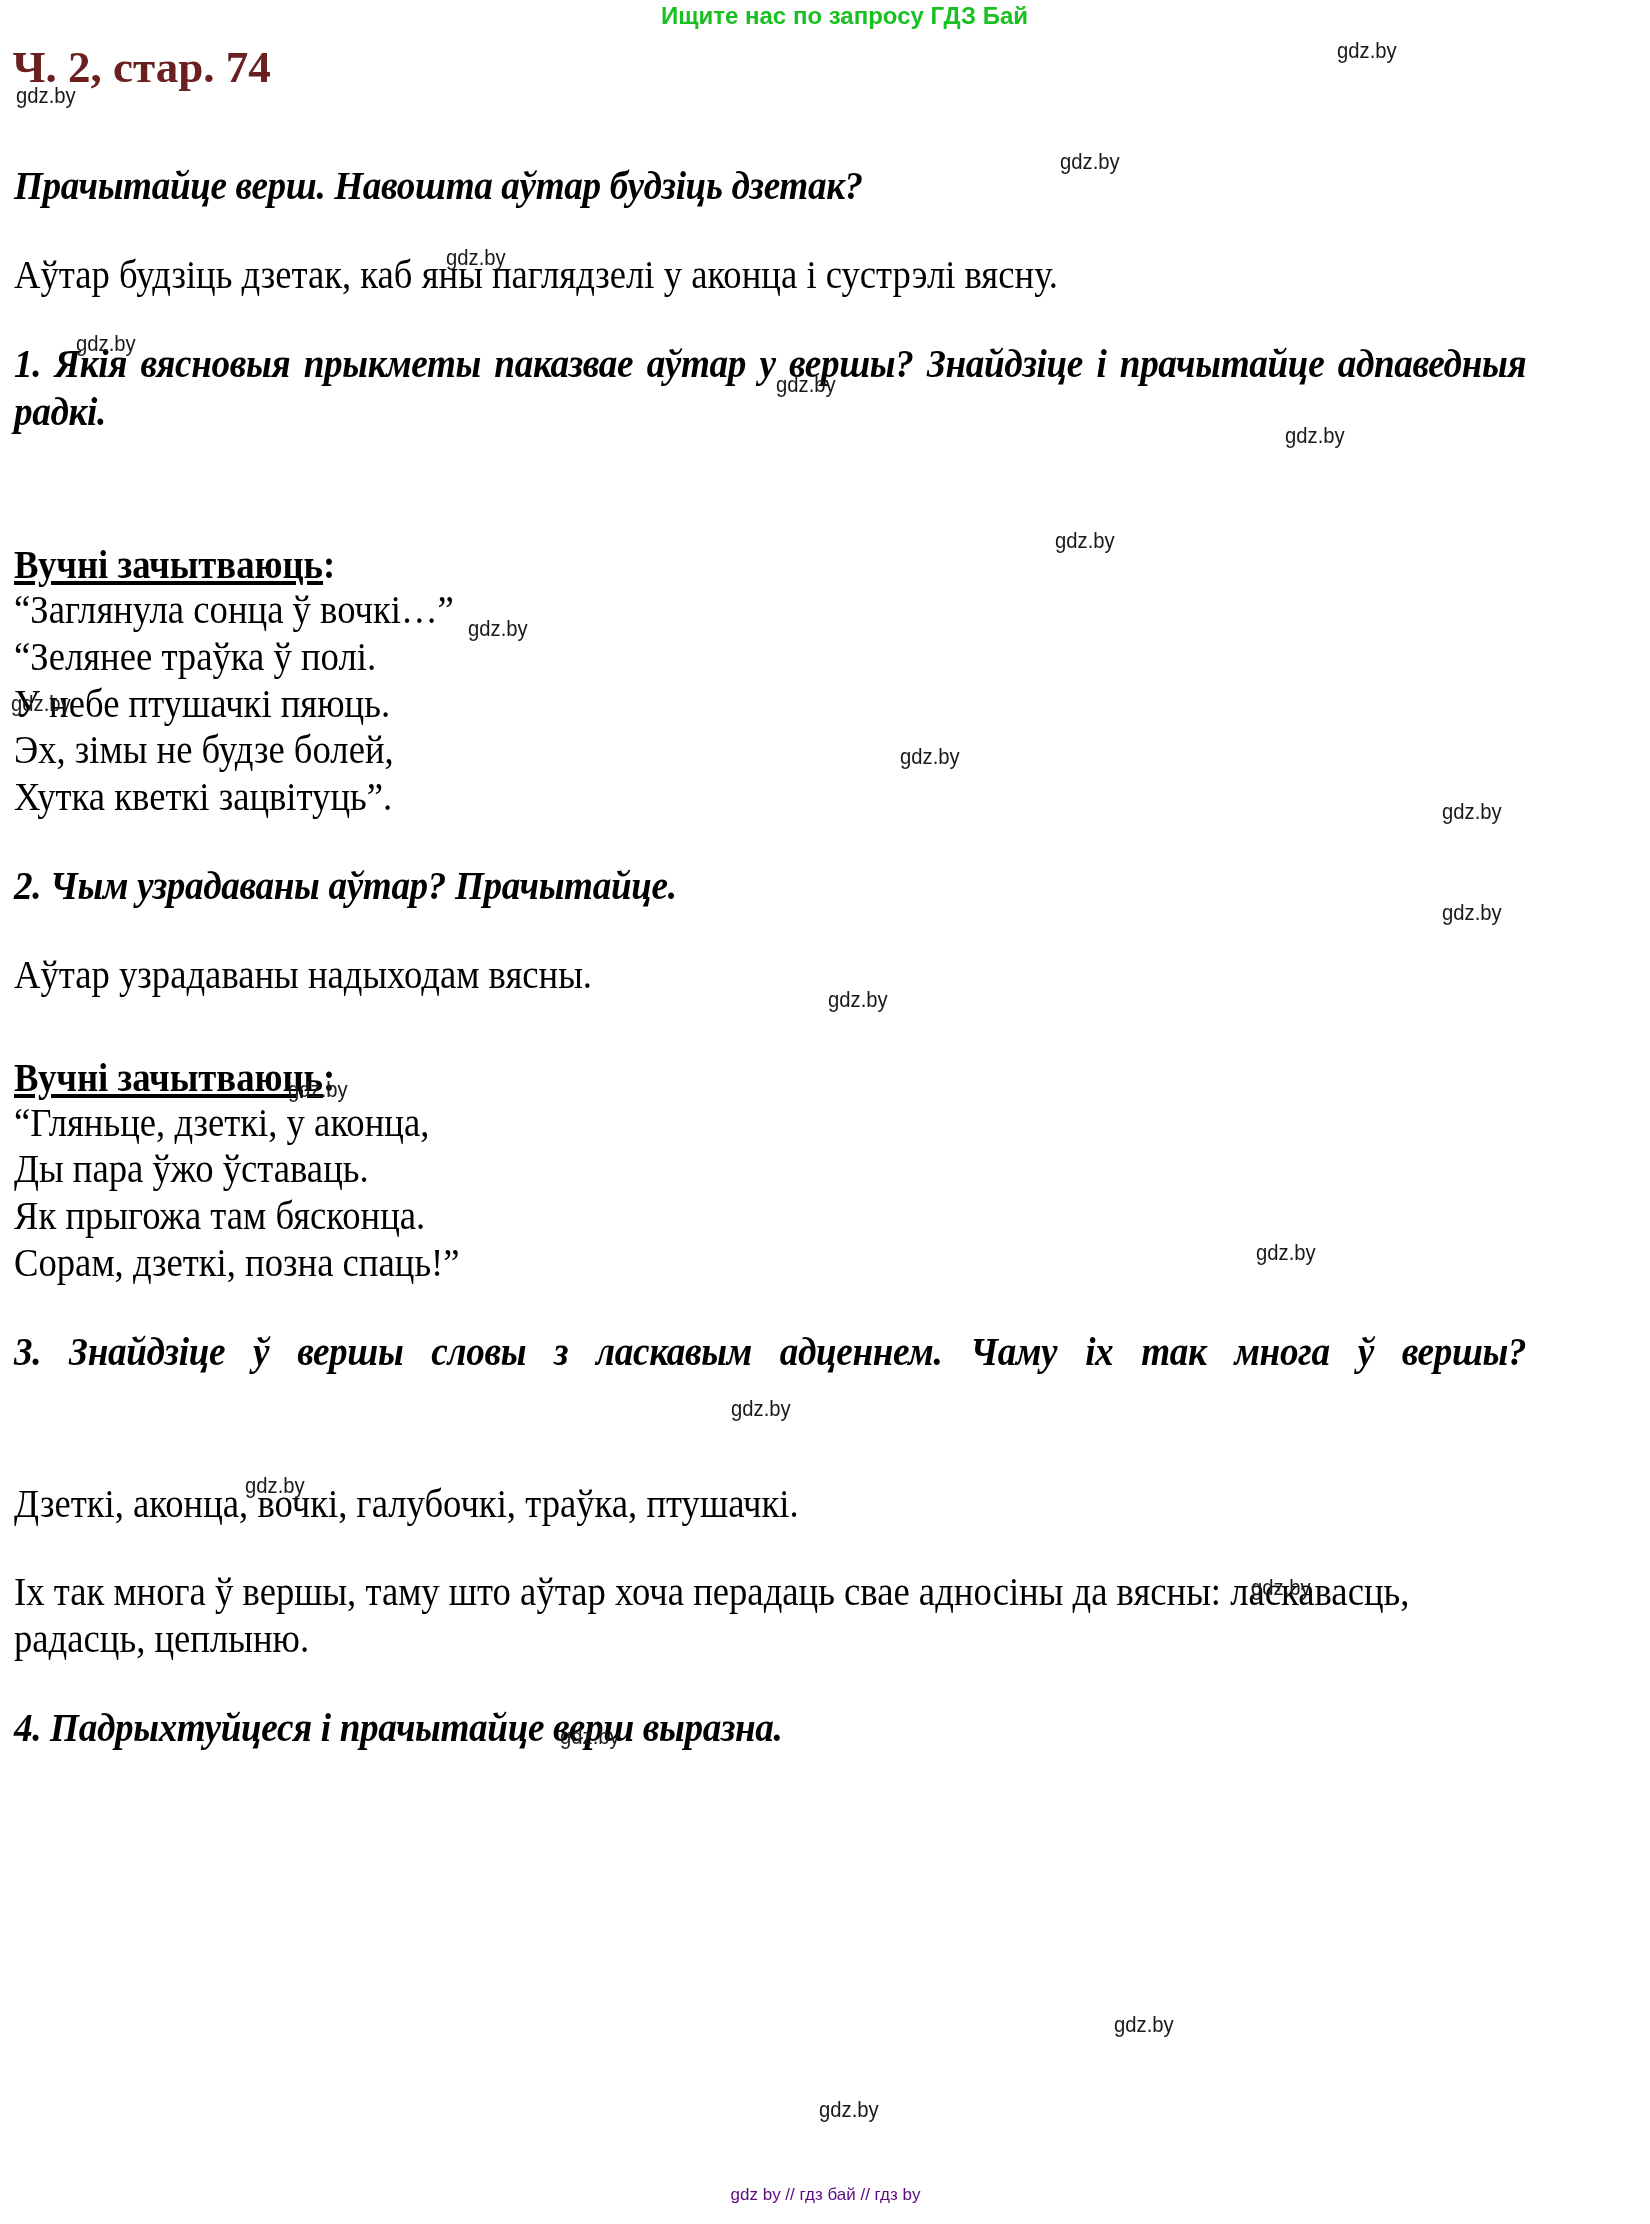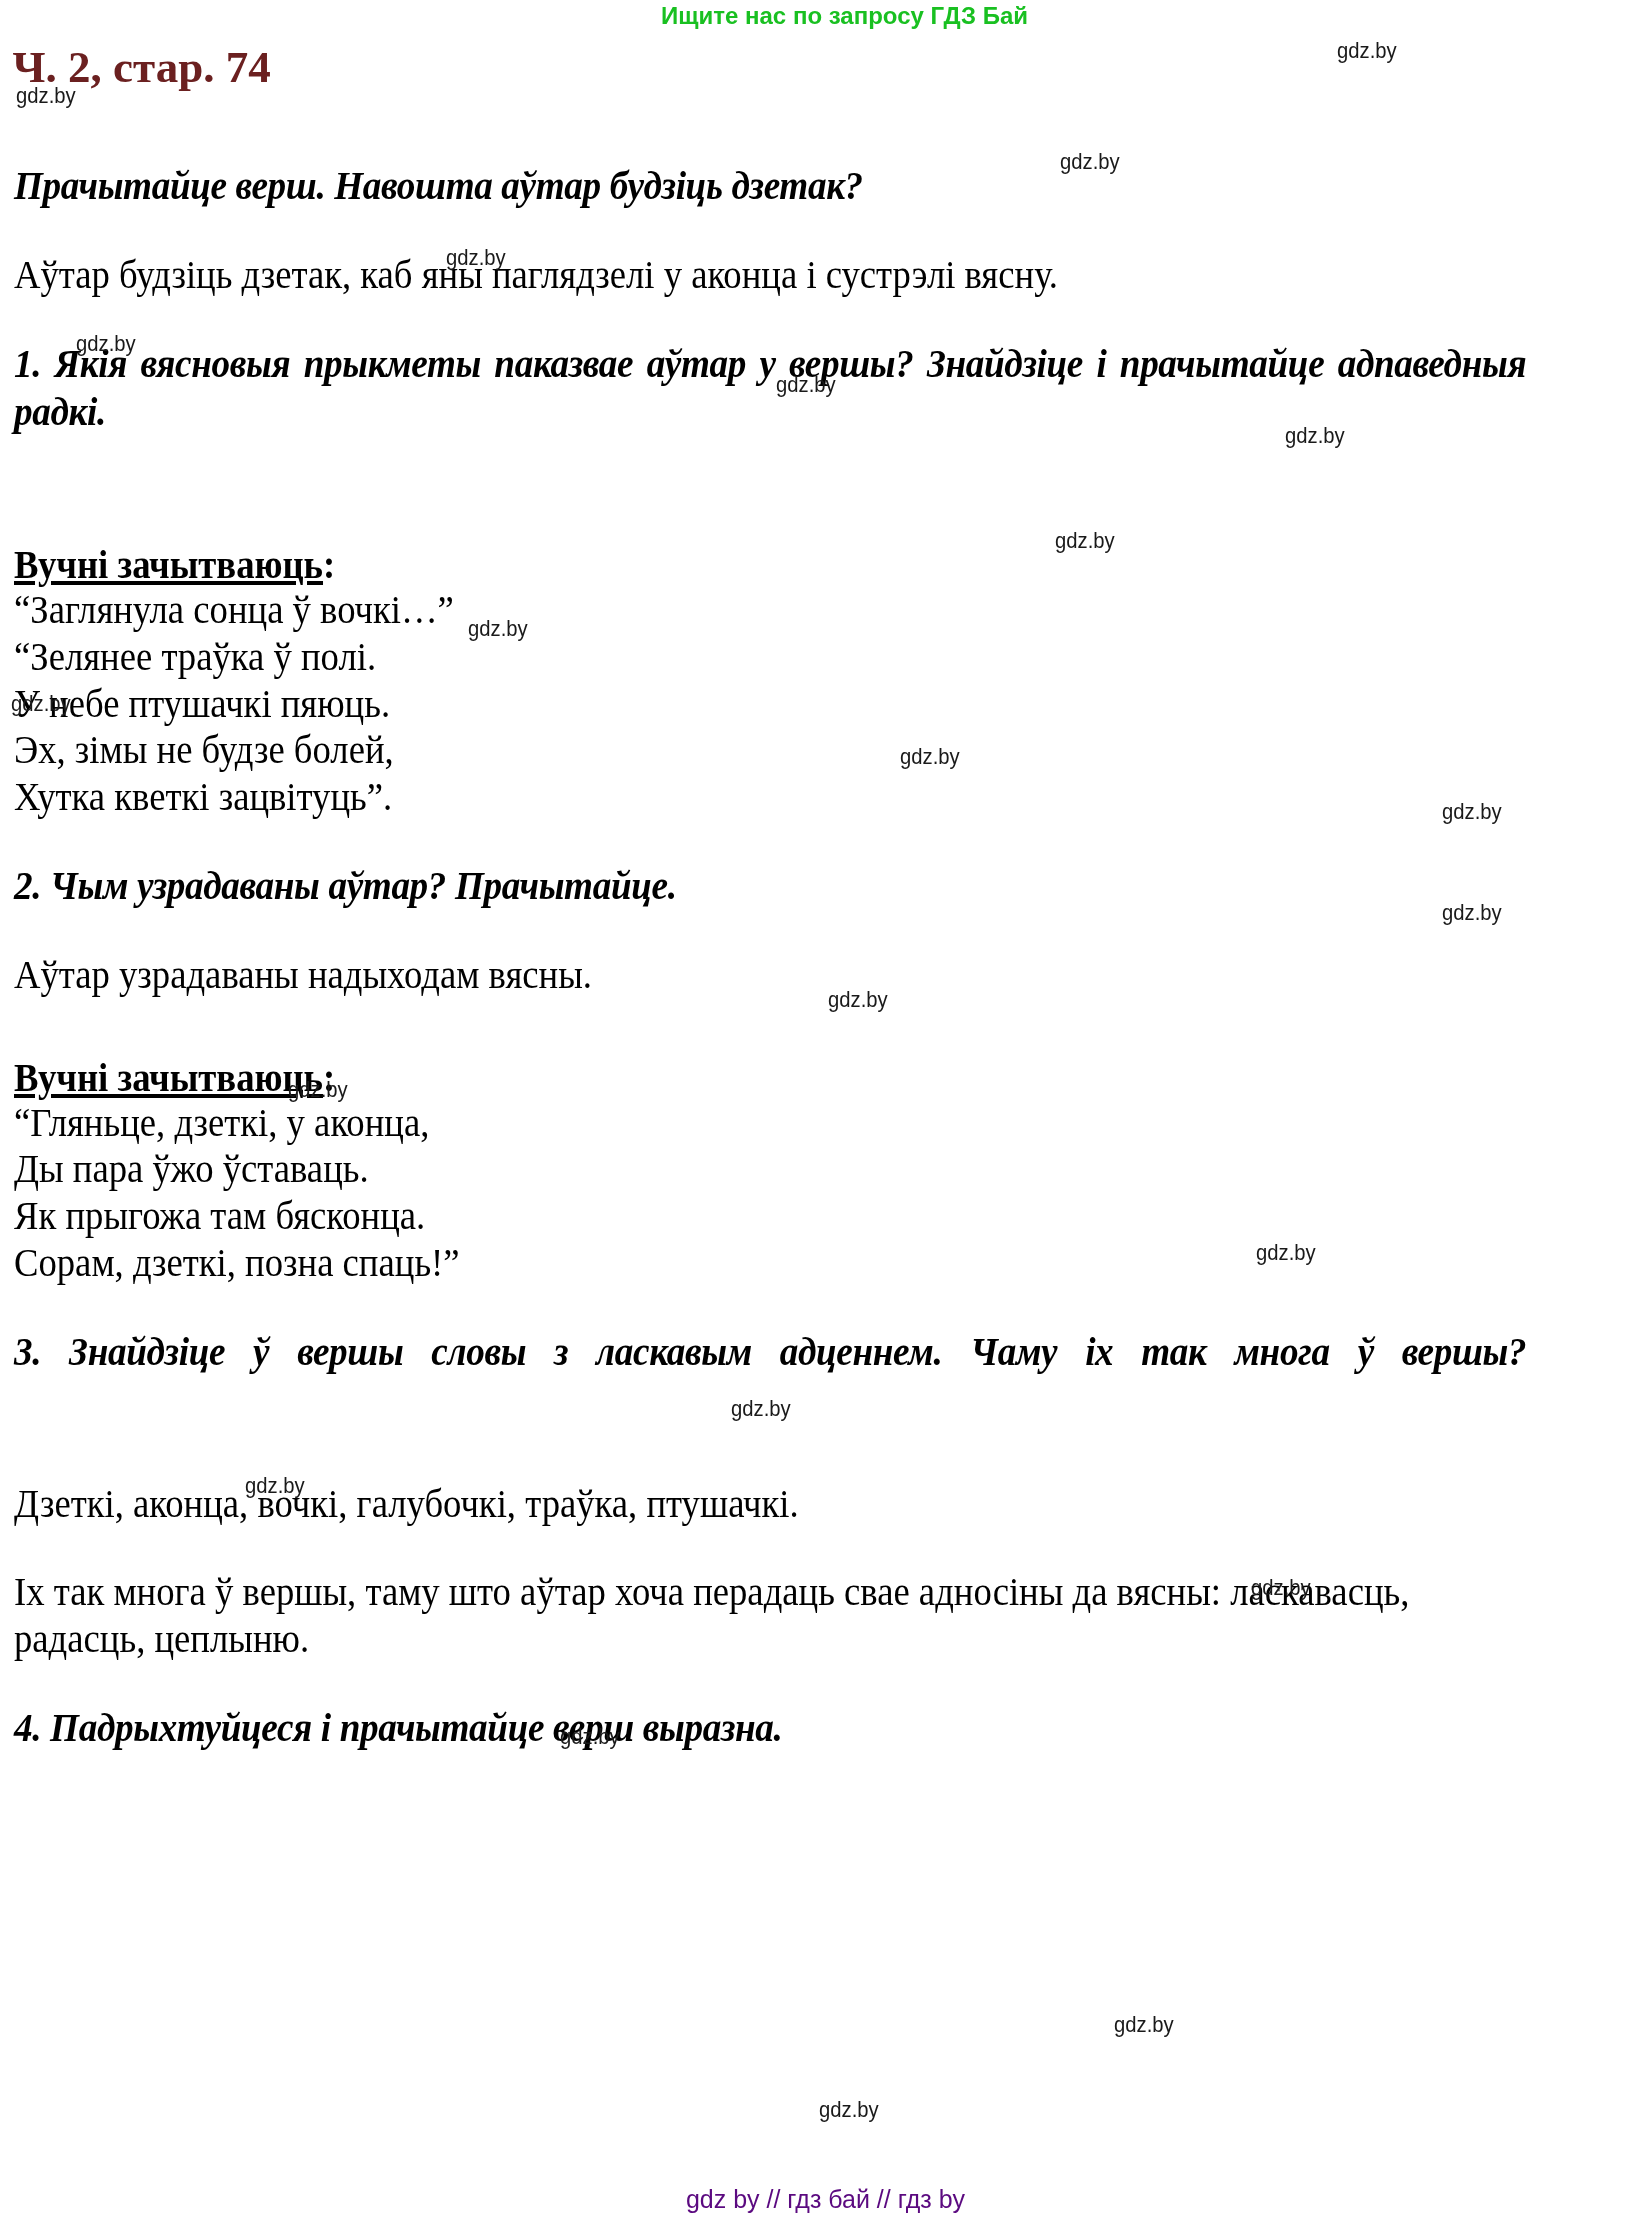--- a/index.html
+++ b/index.html
@@ -132,21 +132,21 @@
   }
 
   
   .footer-links {
     position: absolute;
     left: 0;
     top: 2185px;
     width: 1651px;
     text-align: center;
     font-family: "Liberation Sans", "DejaVu Sans", sans-serif;
-    font-size: 25px;
+    font-size: 17px;
     font-weight: 400;
     color: #5b0a80;
     white-space: nowrap;
   }
 </style>
 </head>
 <body>
 
 <div id="page">
 

